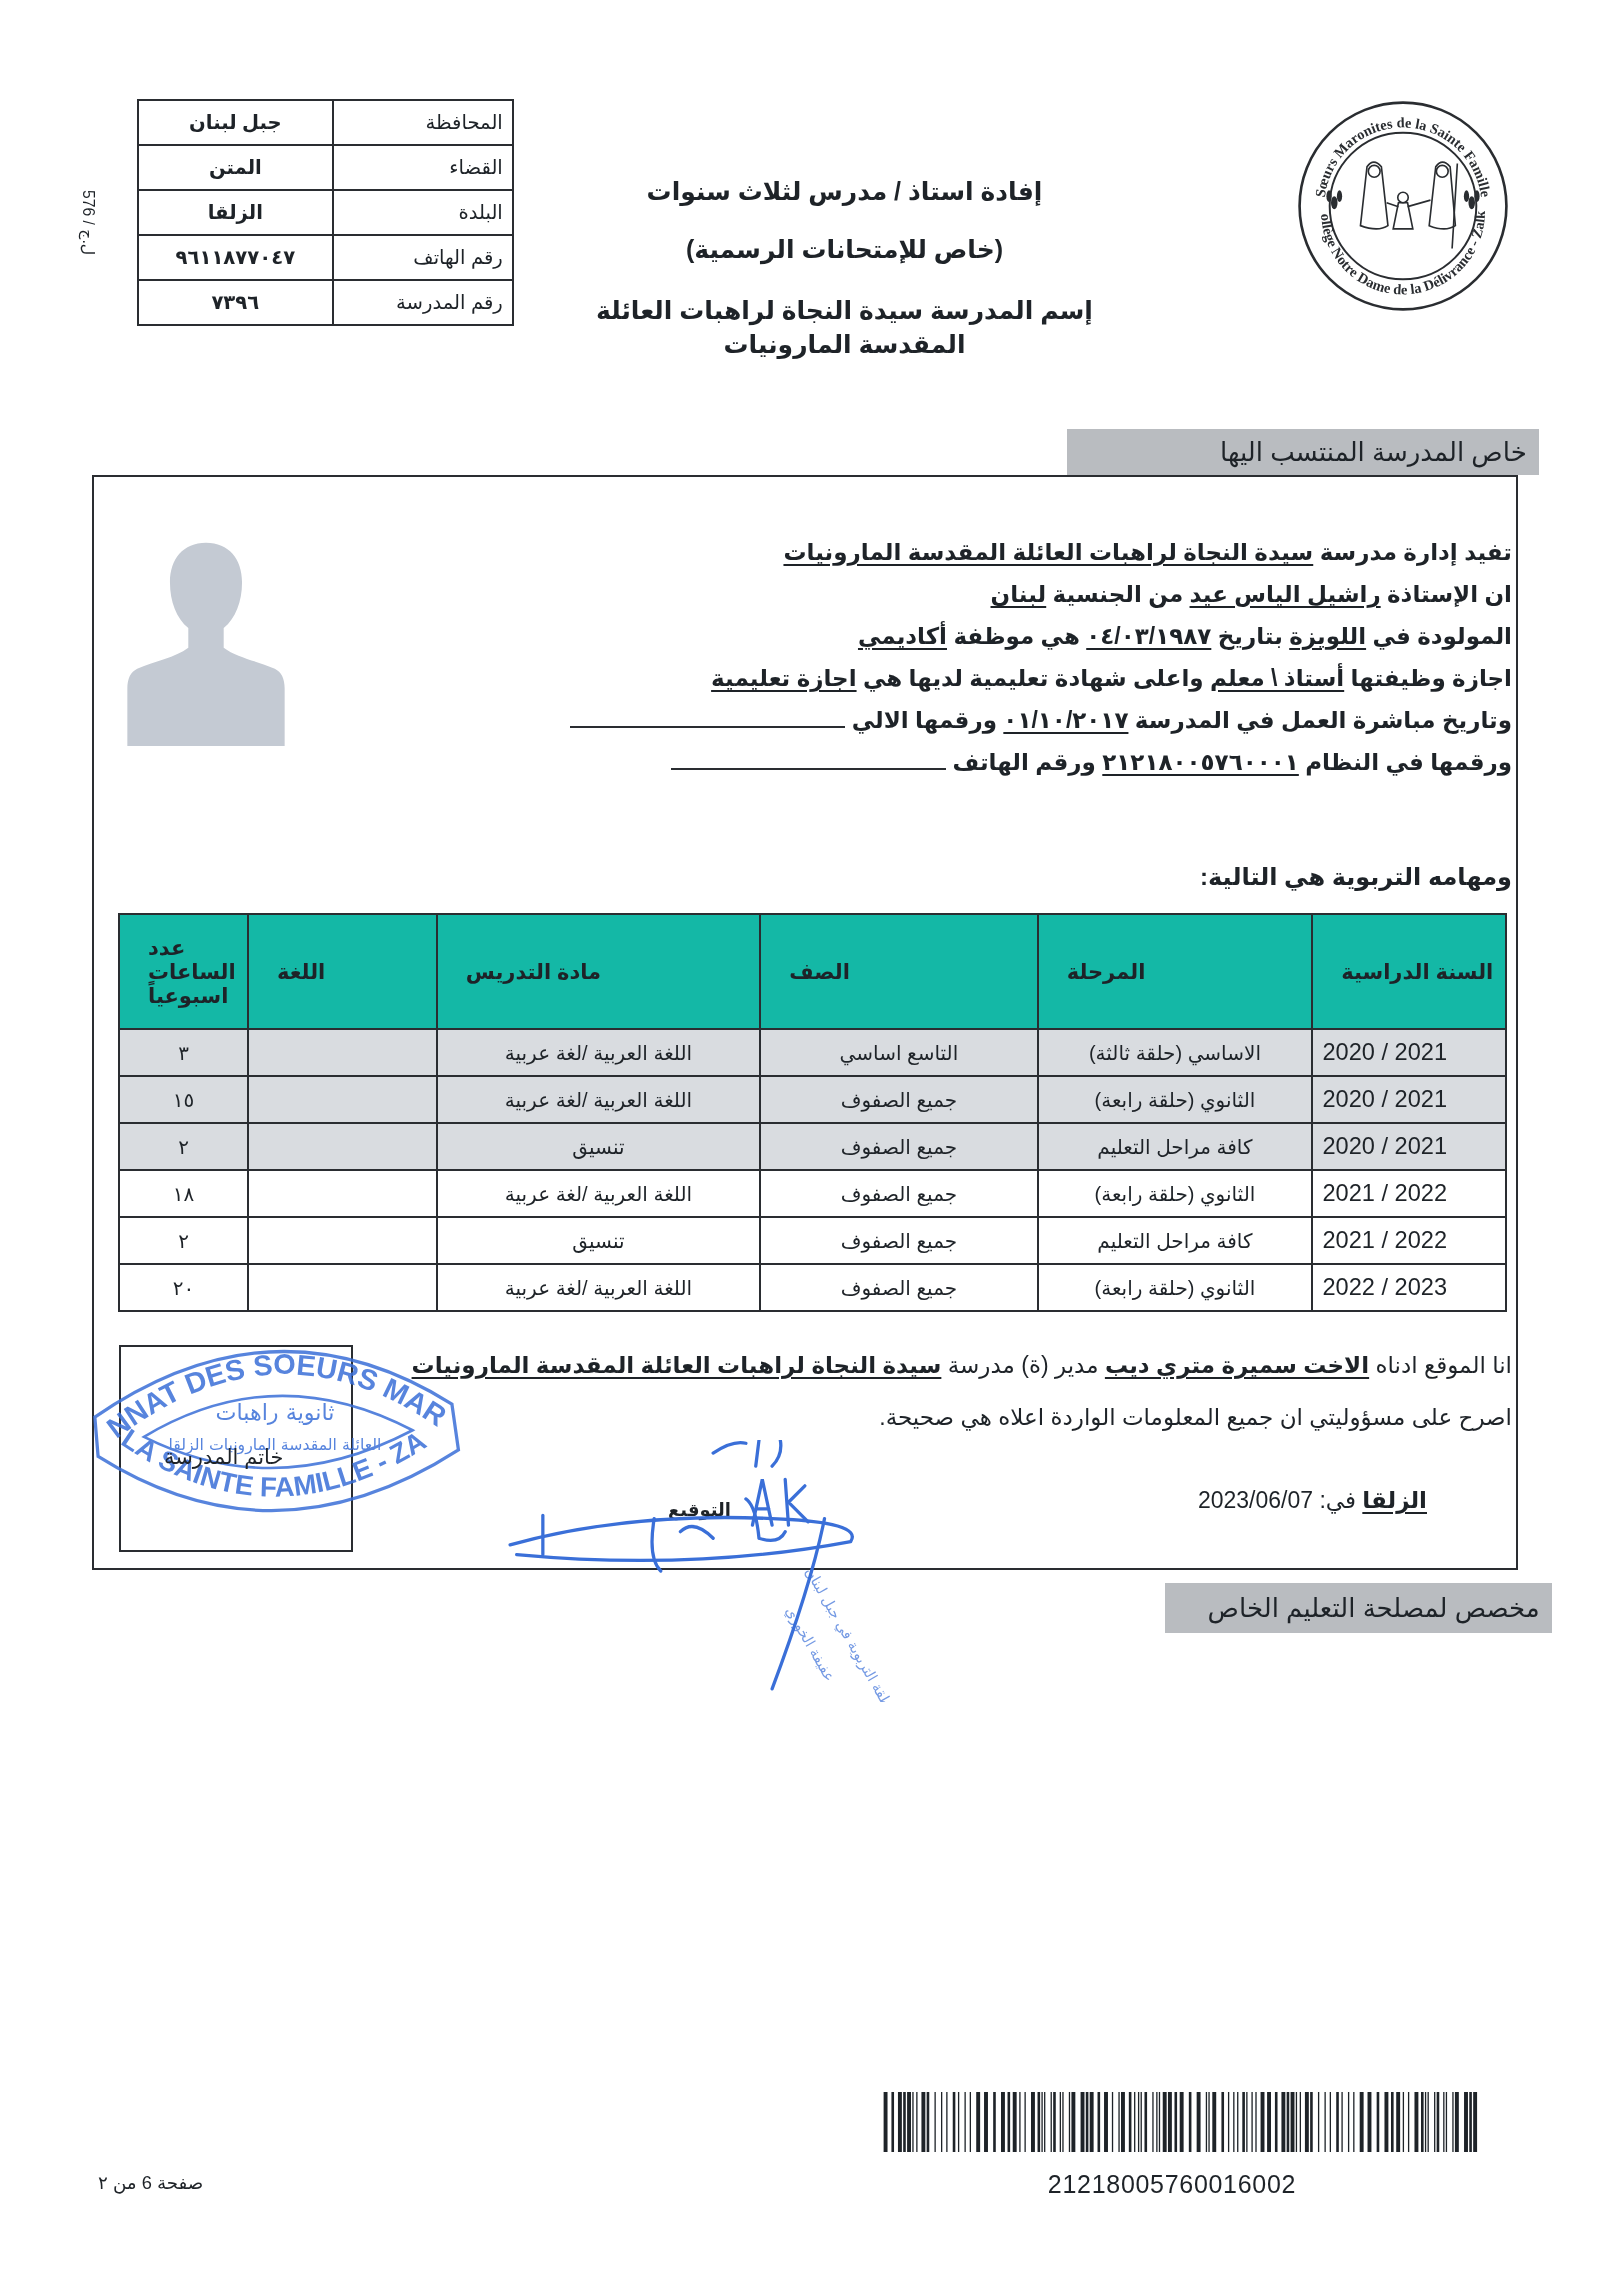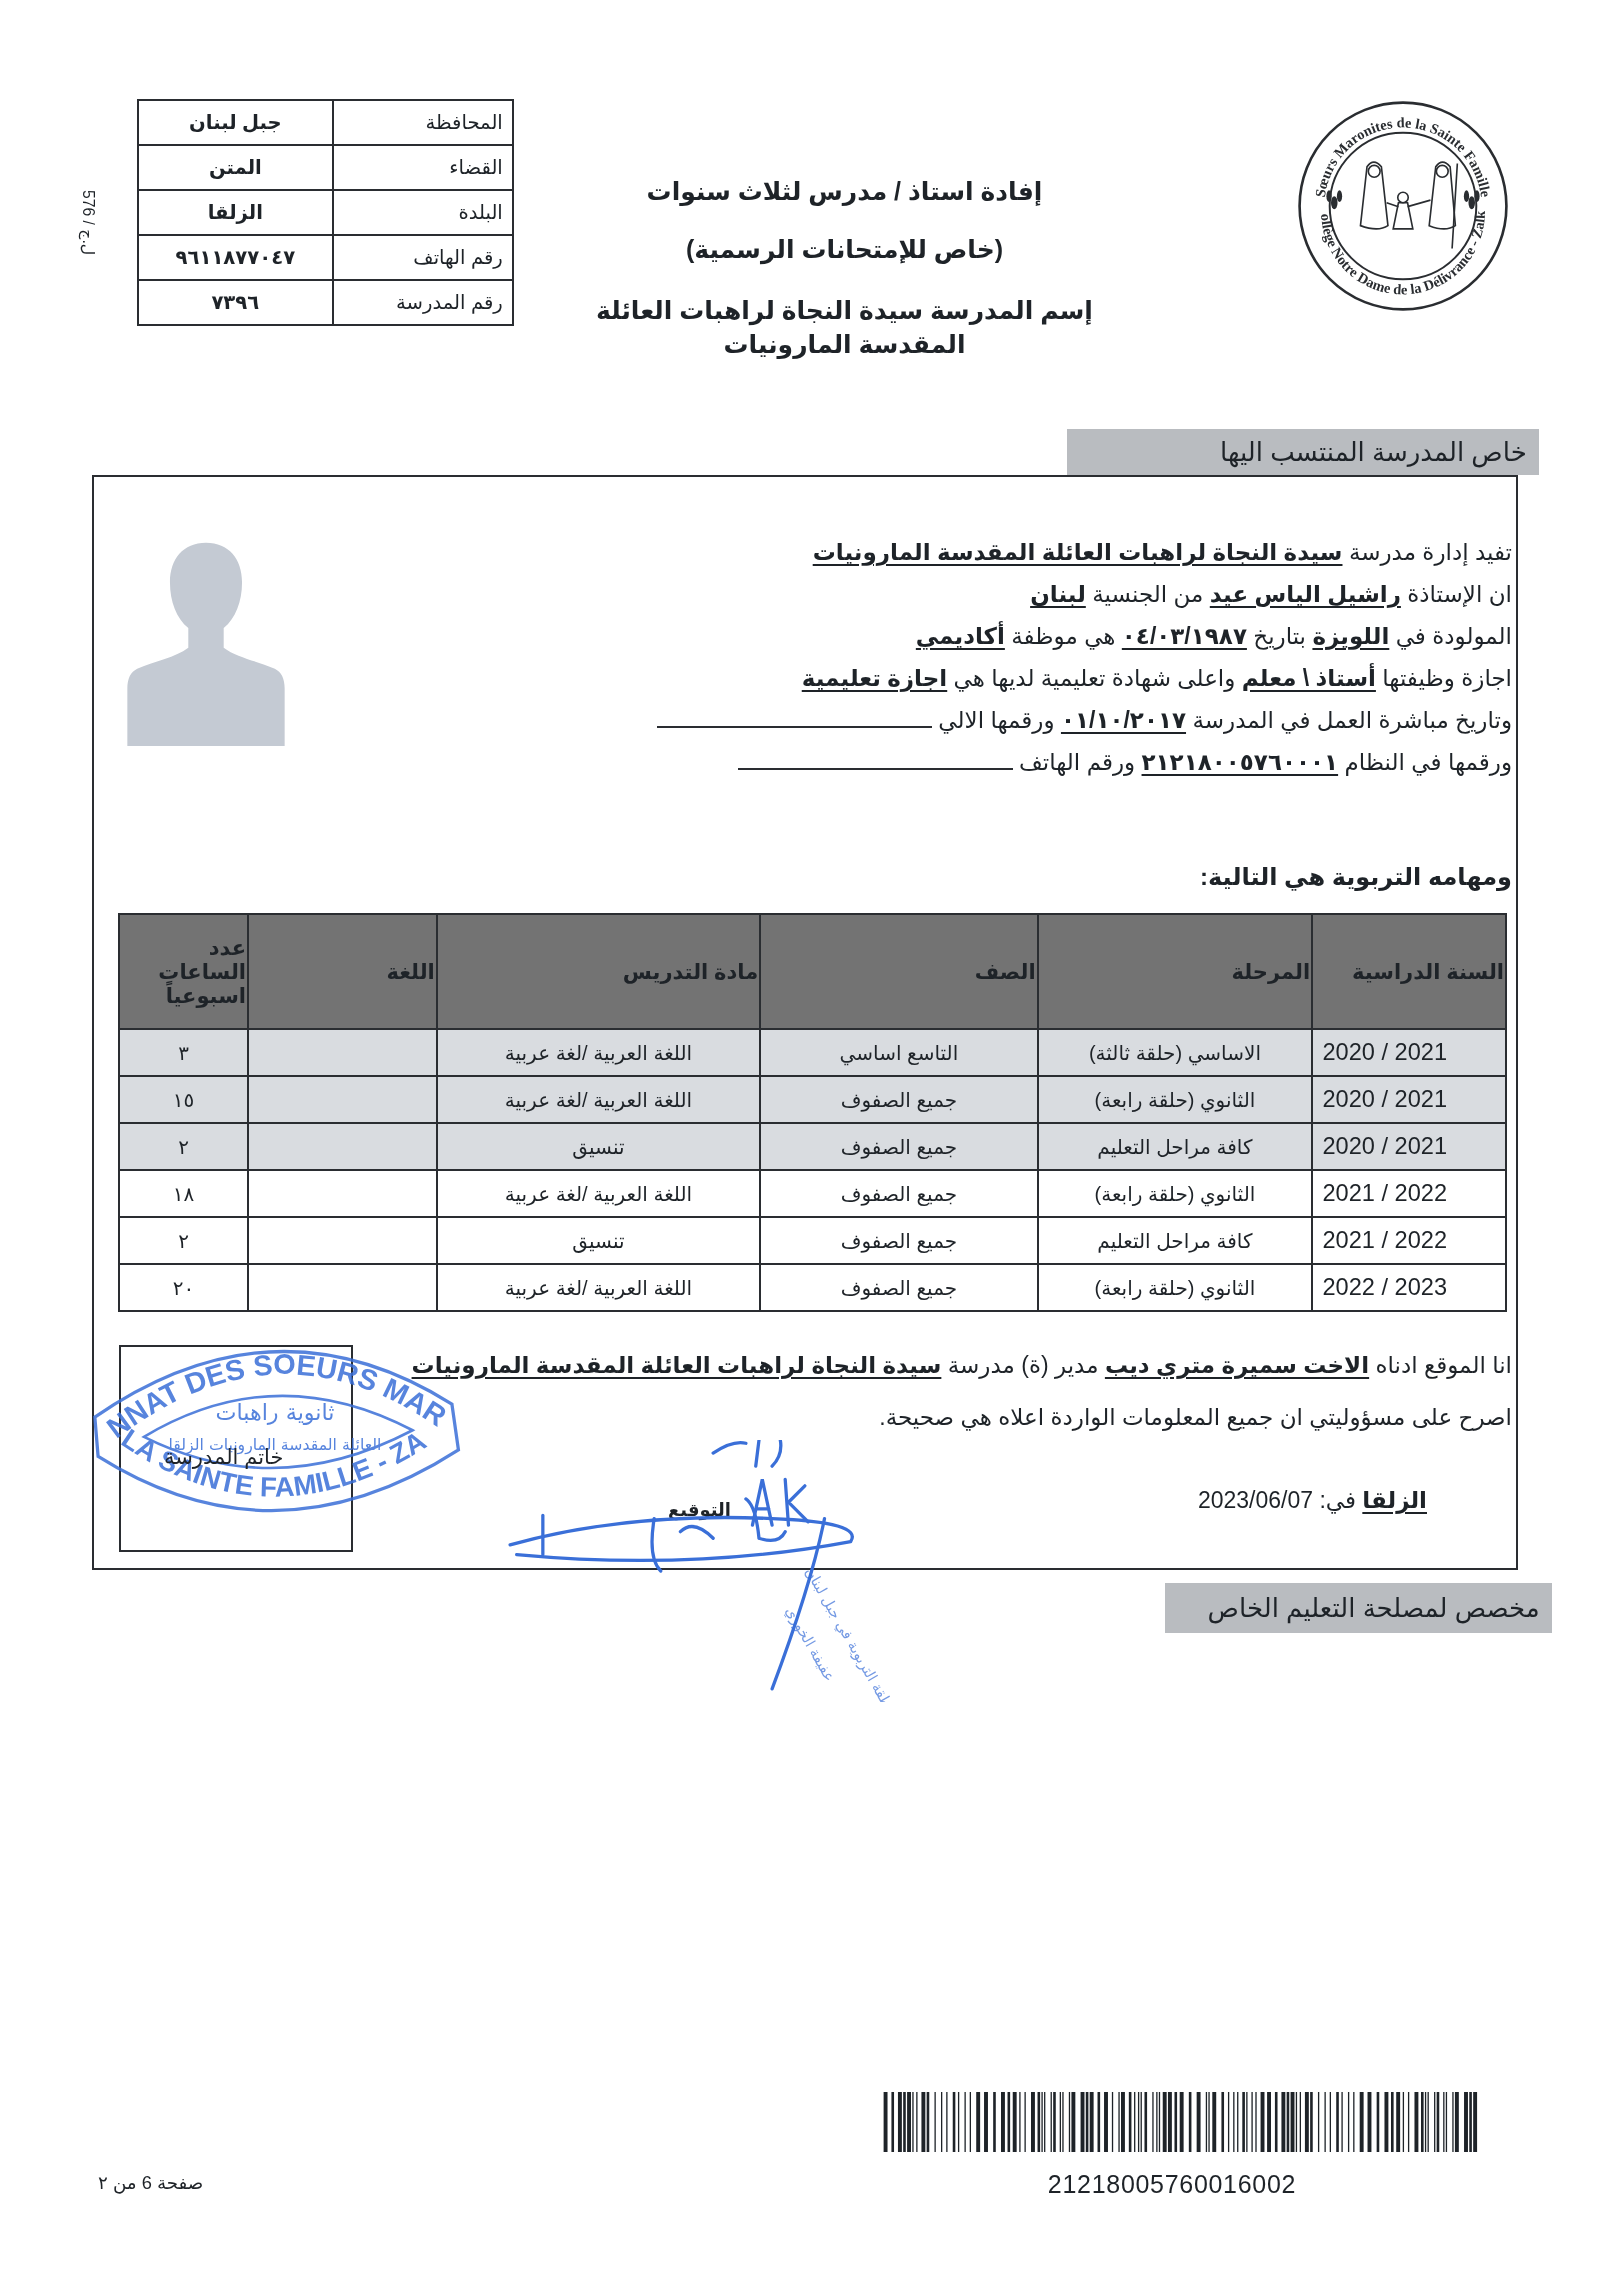--- a/index.html
+++ b/index.html
@@ -28,30 +28,30 @@
   .band { background:#b9bcc0; font-weight:normal; font-size:26px; direction:rtl; padding:0 11.8px; display:flex; align-items:center; }
   .band1 { left:1067px; top:429px; width:448px; height:46px; }
   .band2 { left:1165px; top:1583px; width:363px; height:50px; }
 
   
   .mainbox { left:92px; top:475px; width:1426px; height:1095px; border:2px solid #2a2d31; box-sizing:border-box; }
 
   .avatar { left:124px; top:533px; width:164px; height:213px; }
 
   .para { right:111px; top:531px; width:851px; direction:rtl; text-align:right; font-size:23px; line-height:42px; }
-  .para .line { white-space:nowrap; }
+  .para .line { white-space:nowrap;font-weight:bold; }
   .para b { text-decoration:underline; text-underline-offset:3.9px; }
   .blank { display:inline-block; border-bottom:2.6px solid #2a2d31; vertical-align:baseline; }
 
   .duties-heading { right:111px; top:863px; font-size:24px; font-weight:bold; direction:rtl; }
 
   
   .duties { left:118px; top:913px; width:1389px; border-collapse:collapse; direction:rtl; }
   .duties th, .duties td { border:2px solid #2a2d31; }
-  .duties th { background:#737373; height:111px; font-size:21px; font-weight:bold; text-align:right;padding-left:28px; }
+  .duties th { background:#14b8a6; height:111px; font-size:21px; font-weight:bold; text-align:left;padding-left:28px; }
   .duties td { height:45px; font-size:20px; text-align:center; padding:0 2.6px; }
   .duties tr.shaded td { background:#d9dce0; }
   .duties td.year { font-size:23.6px; text-align:left; padding-left:9.2px; direction:ltr; }
   .duties td.hours { text-align:center; }
 
   
   .decl { right:111px; top:1339px; direction:rtl; text-align:right; font-size:23px; line-height:52px; }
   .decl b { text-decoration:underline; text-underline-offset:3.9px; }
   .place-date { right:196px; top:1487px; font-size:23px; direction:rtl; }
   .place-date b { text-decoration:underline; text-underline-offset:3.9px; }

